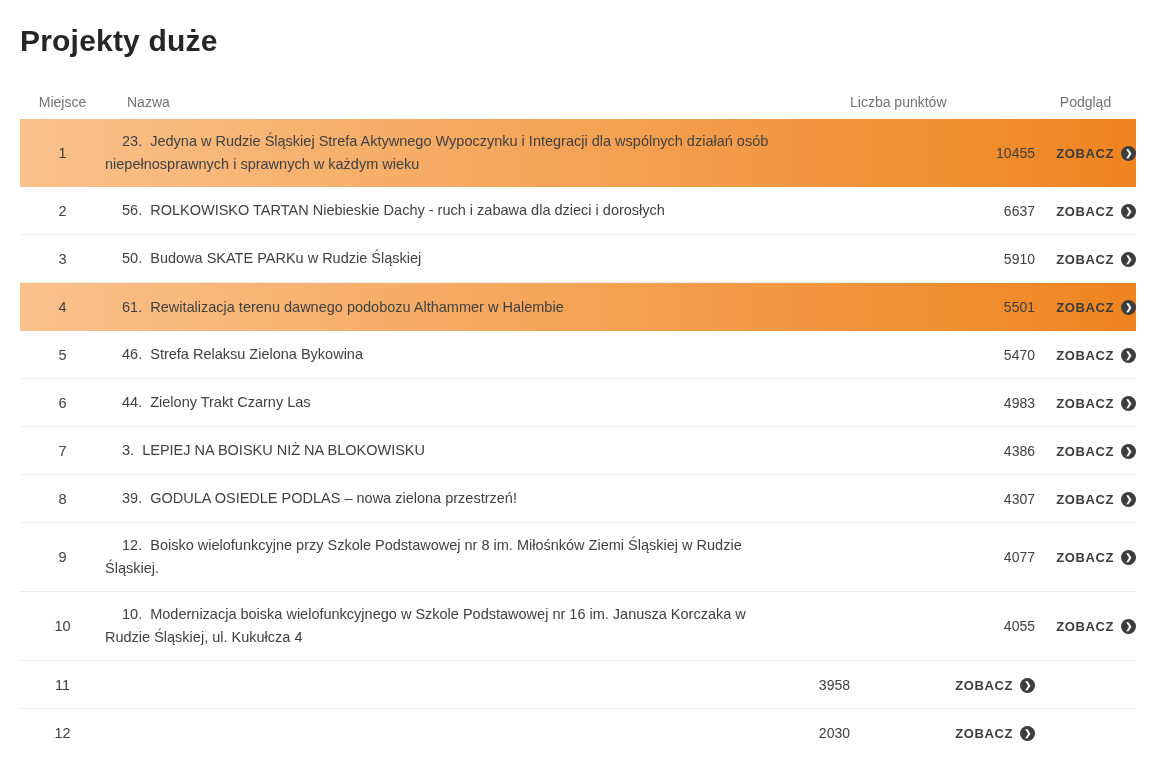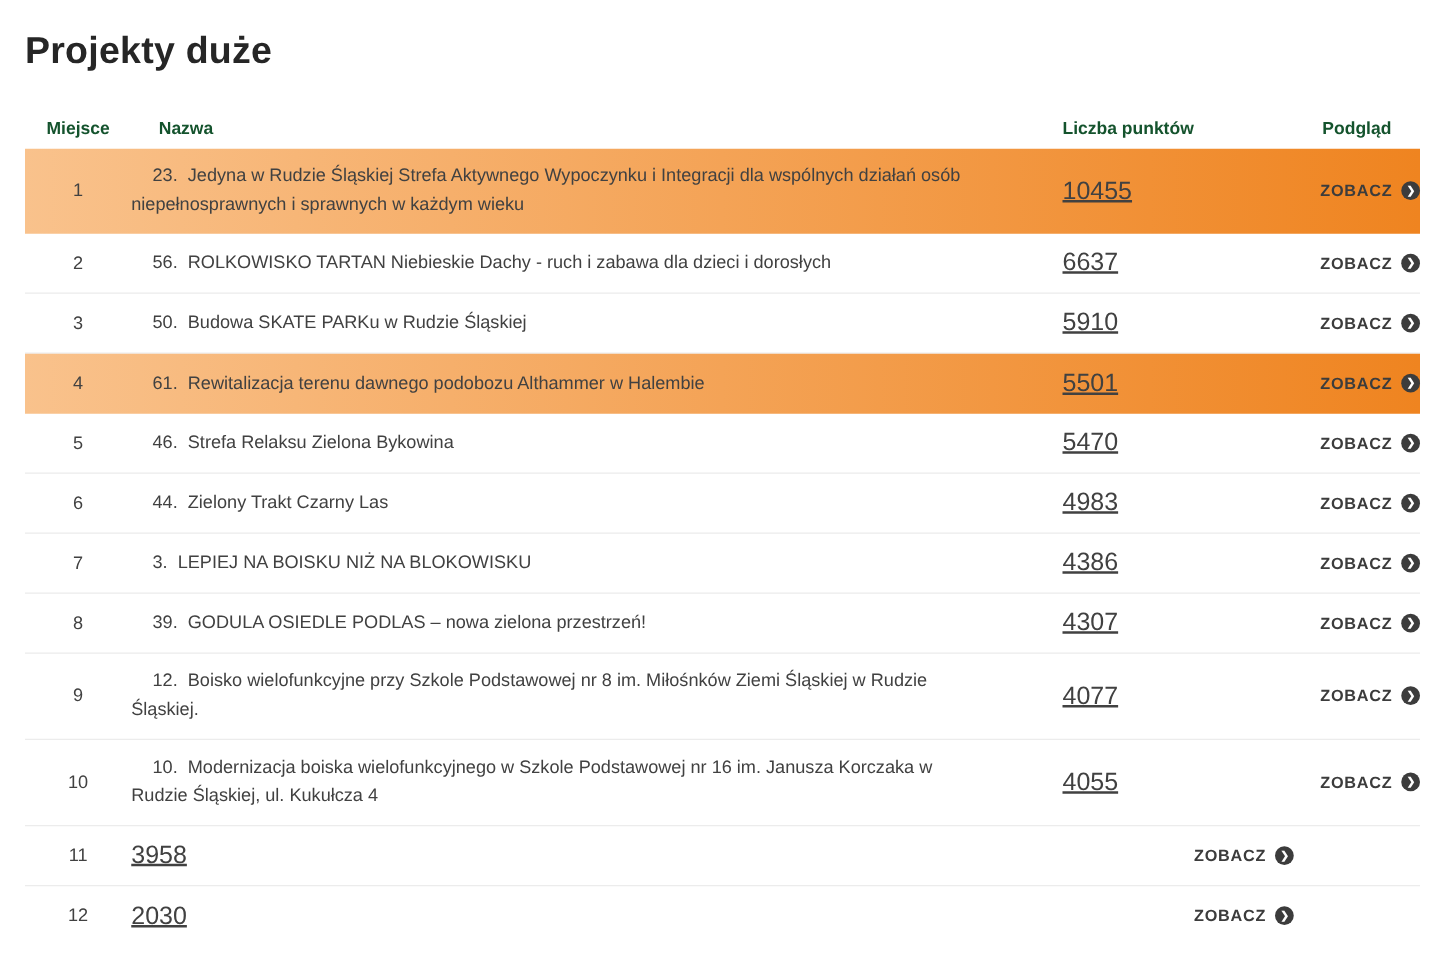--- a/index.html
+++ b/index.html
@@ -25,22 +25,21 @@
   .grid-row {
     display: grid;
     grid-template-columns: 85px 745px 185px 101px;
     align-items: center;
   }
 
   .header-row {
     margin-top: 26px;
     height: 34px;
     font-size: 14px;
-    color: #14532d;
-    font-weight: bold;
+    color: #737373;
   }
   .h-place   { text-align: center; }
   .h-name    { padding-left: 22px; }
   .h-points  { text-align: left; }
   .h-preview { text-align: center; }
 
   .row {
     border-bottom: 1px solid #ececec;
     padding: 11px 0;
     min-height: 48px;
@@ -52,21 +51,21 @@
   }
 
   .cell.place  { text-align: center; font-size: 14.5px; }
   .cell.name   {
     font-size: 14.5px;
     line-height: 23px;
     padding-right: 58px;
     text-indent: 17px;
     white-space: pre-wrap;
   }
-  .cell.points { text-align: left; font-size: 20px; text-decoration: underline; }
+  .cell.points { text-align: right; font-size: 14px; }
   .cell.view   { text-align: right; }
 
   .view-link {
     display: inline-flex;
     align-items: center;
     gap: 7px;
     font-size: 13px;
     font-weight: 700;
     letter-spacing: 0.6px;
     color: #3c3c3c;

